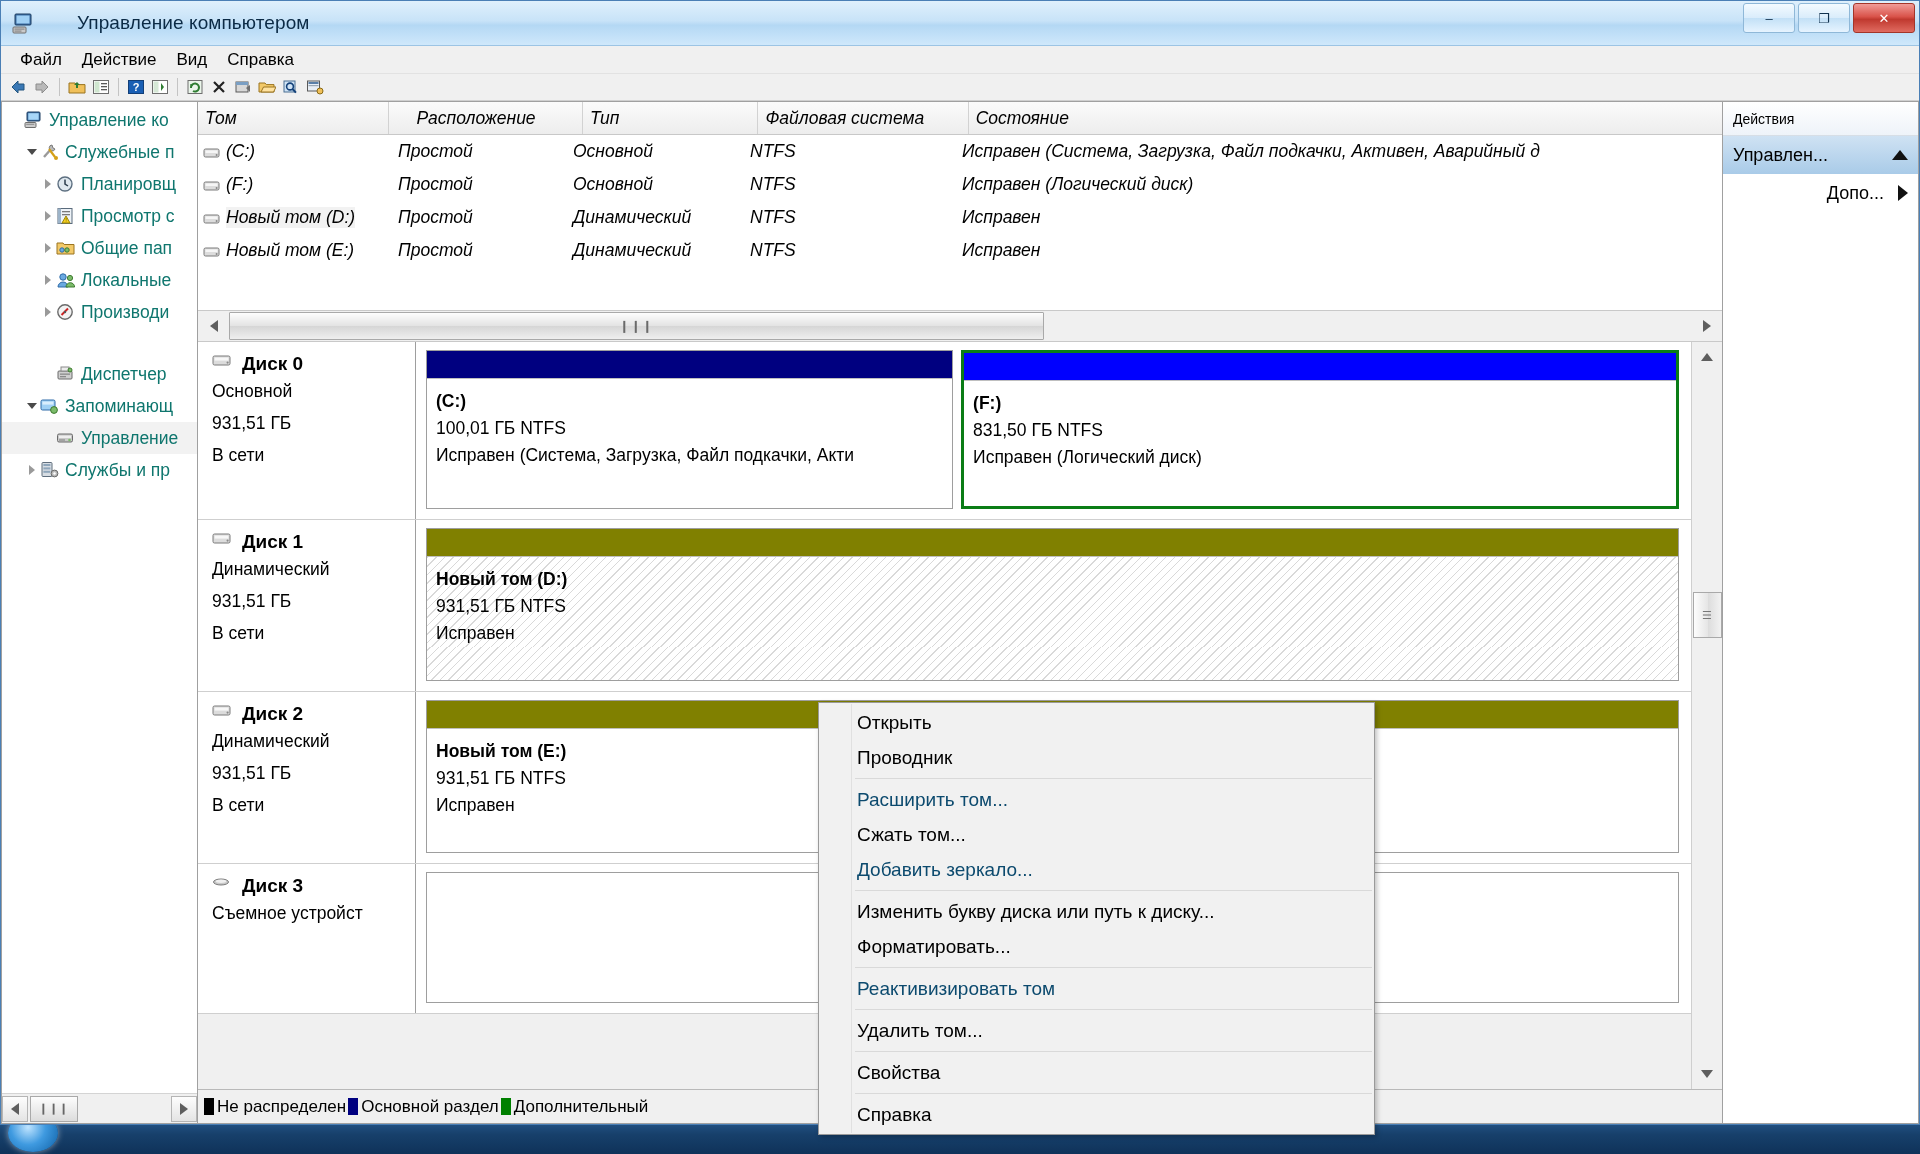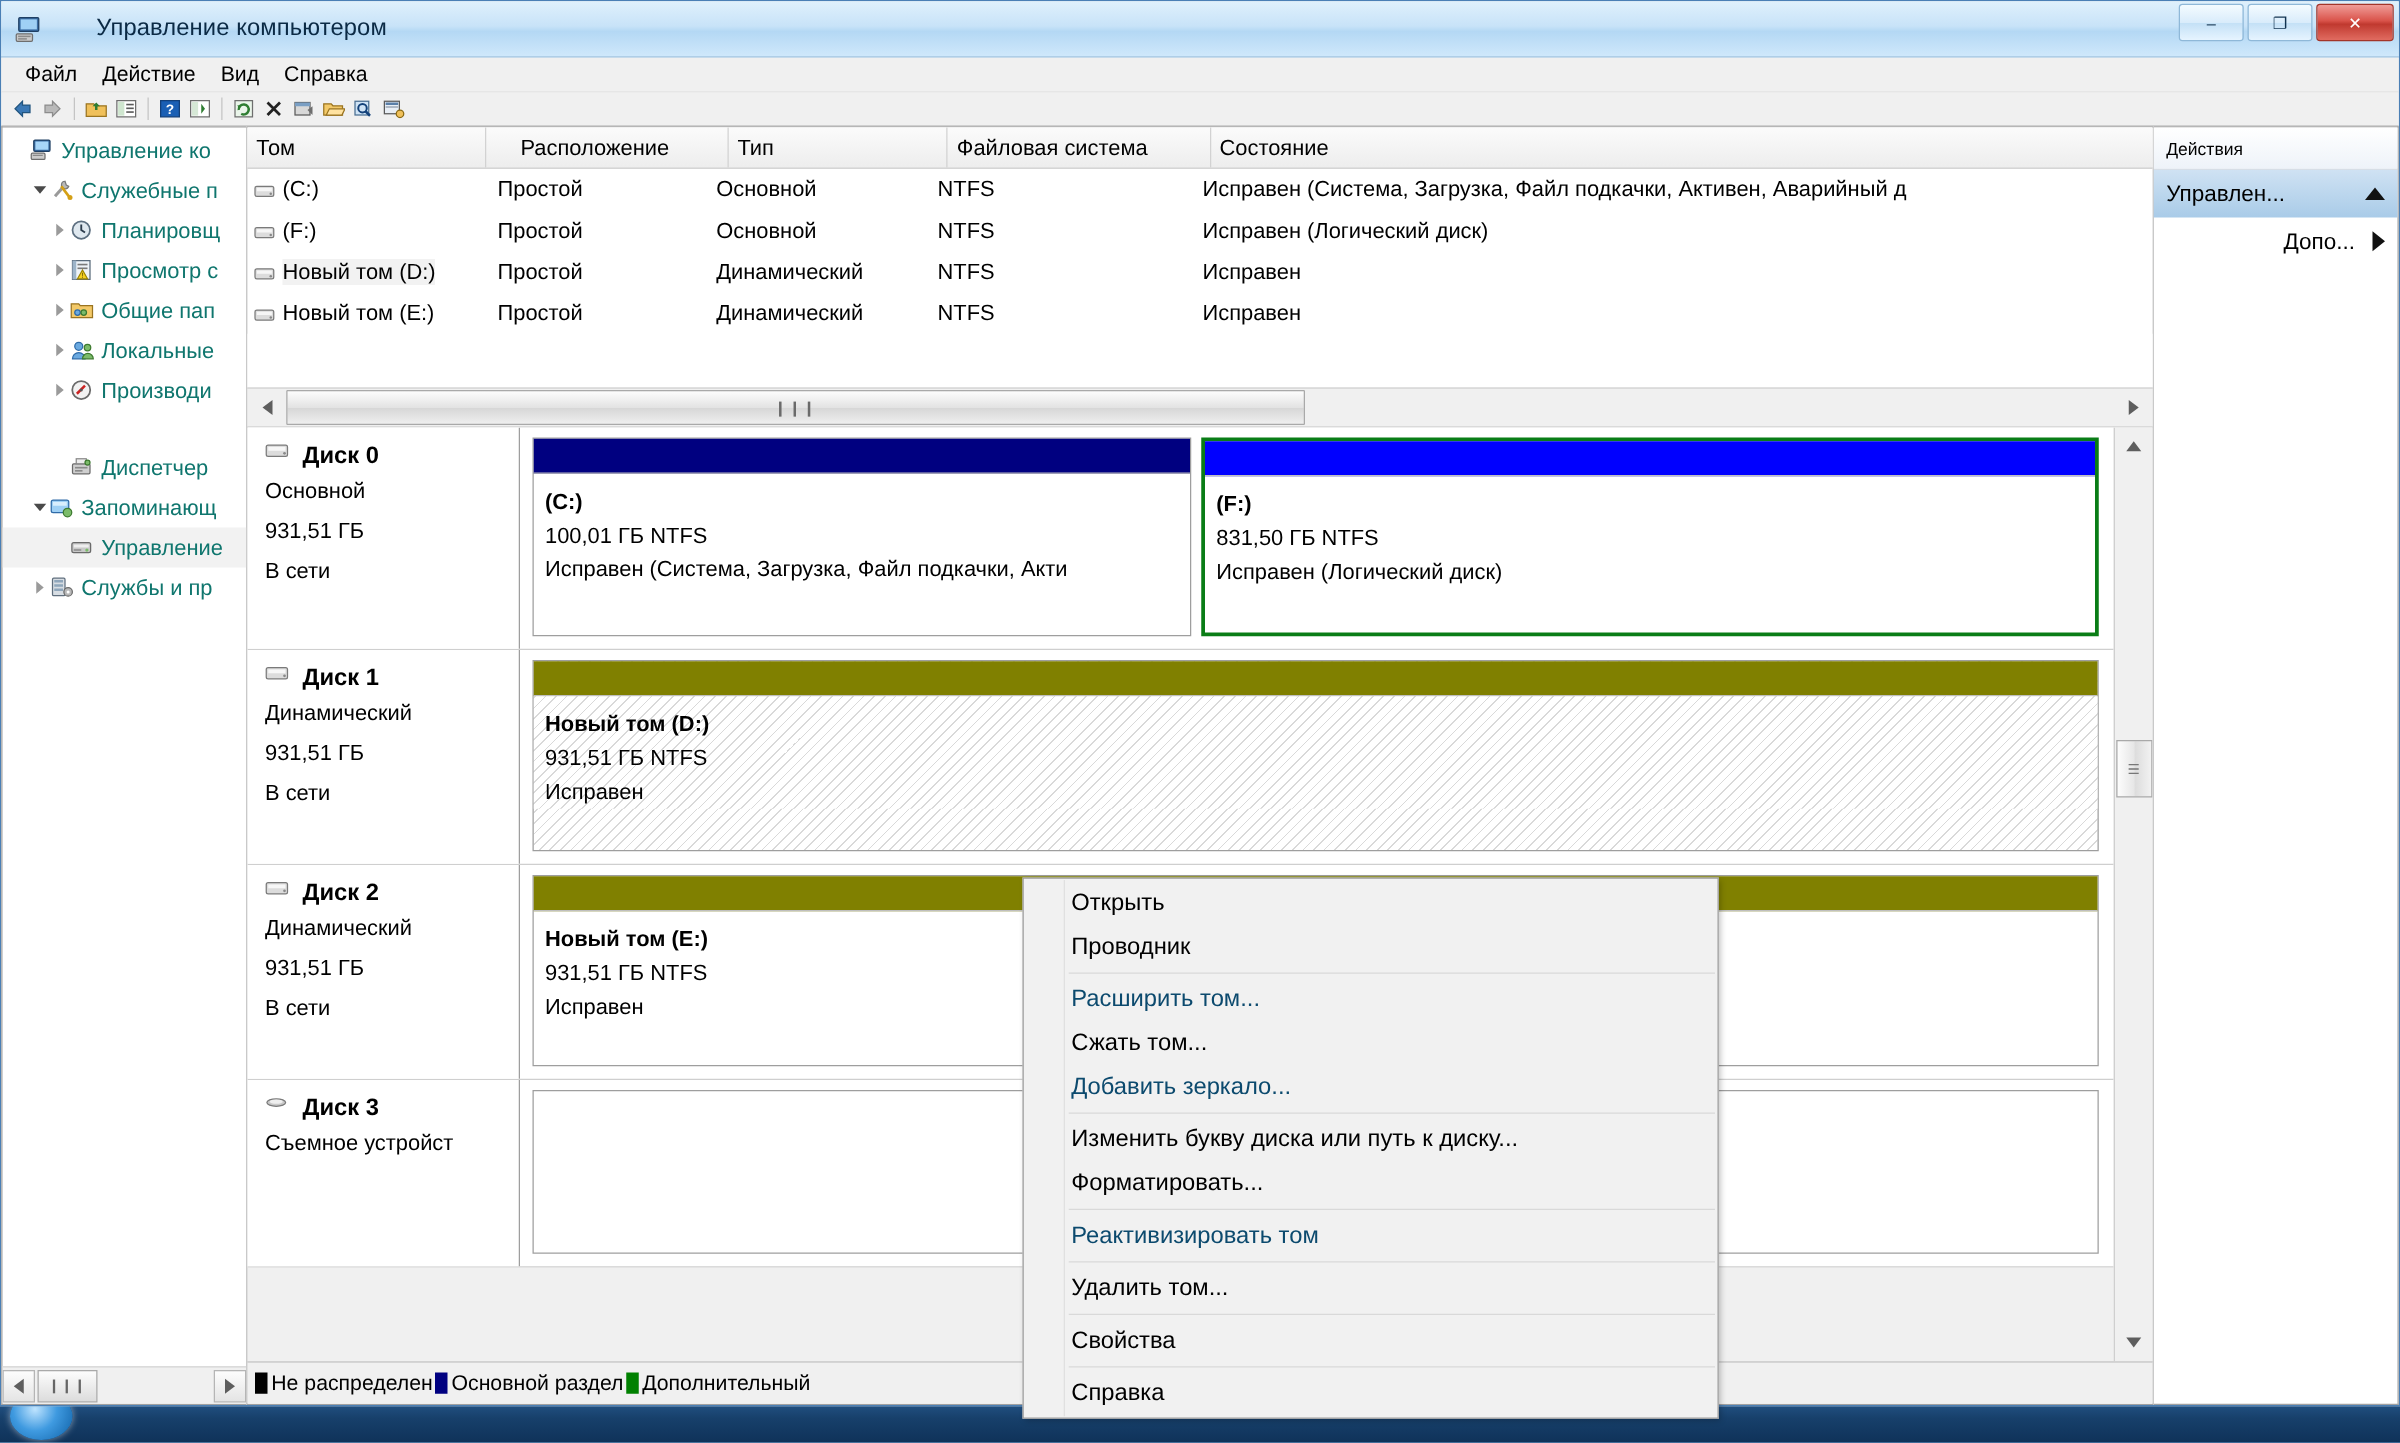--- a/index.html
+++ b/index.html
@@ -136,21 +136,21 @@
     border:1px solid #a9a9a9;
     display:flex;align-items:center;justify-content:center;
     font-size:11px;color:#666;letter-spacing:1px;
   }
 
   
   #center { flex:1 1 auto; display:flex; flex-direction:column; min-width:0;
             border:1px solid #a0a0a0; background:#fff; }
 
   
-  #vollist { flex:0 0 auto; background:#fff; display:flex; flex-direction:column; }
+  #vollist { flex:0 0 auto; background:#fff; display:flex; flex-direction:column;font-style:italic; }
   #volhead { display:flex; height:33px; background:linear-gradient(180deg,#fbfbfb,#ededed);
              border-bottom:1px solid #c8c8c8; }
   #volhead .hc {
     font-size:17.5px; color:#000; display:flex; align-items:center;
     padding-left:7px; border-right:1px solid #d2d2d2; white-space:nowrap; overflow:hidden;
   }
   .vrow { display:flex; height:33px; align-items:center; }
   .vrow .vc { font-size:17.5px; color:#000; padding-left:7px; white-space:nowrap; overflow:hidden; display:flex; align-items:center; }
   .vicon { width:19px; height:14px; margin-right:4px; flex:0 0 19px; position:relative; }
   .vol-cell-name { display:flex; align-items:center; padding-left:5px !important; }

